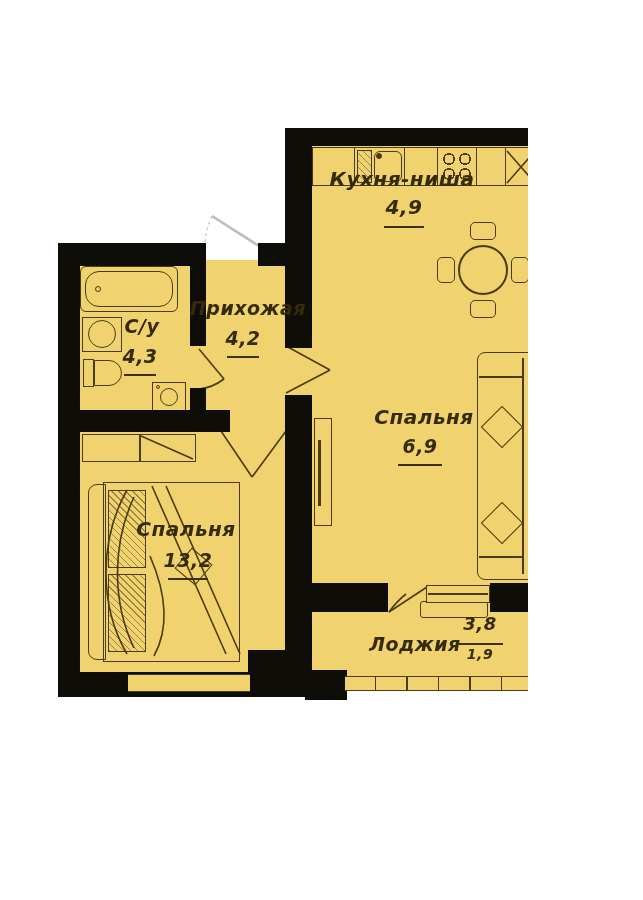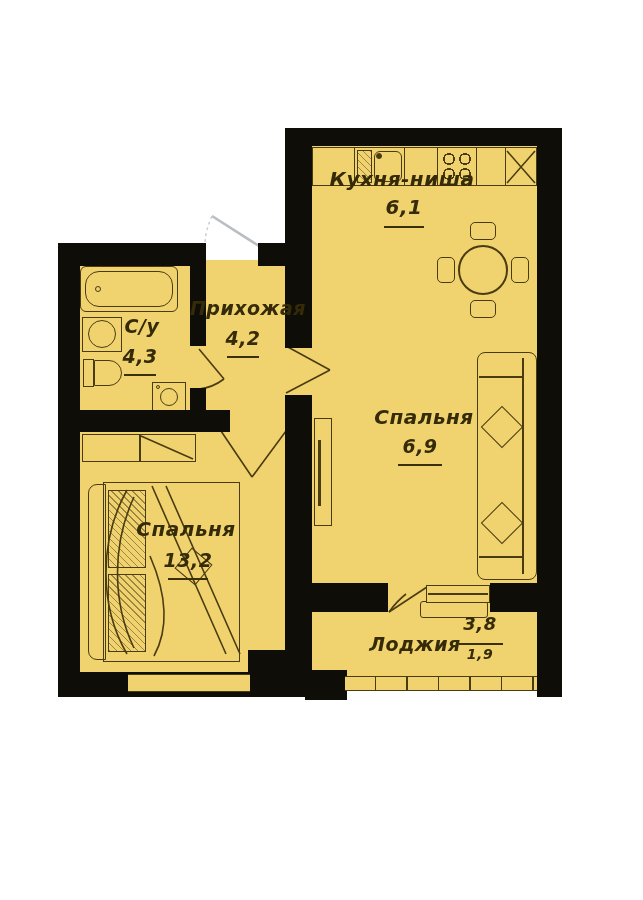--- a/index.html
+++ b/index.html
@@ -1,16 +1,16 @@
 <!DOCTYPE html>
 <html><head>
 <meta charset="utf-8">
 <style>
   html,body{margin:0;padding:0;background:#ffffff;}
-  #screen{position:relative;width:643px;height:900px;background:#ffffff;overflow:hidden;
+  #screen{position:relative;width:528px;height:900px;background:#ffffff;overflow:hidden;
           font-family:"DejaVu Sans",sans-serif;}
   .room{position:absolute;background:#f0d26e;}
   .wall{position:absolute;background:#0f0d08;z-index:30;}
   .furn{position:absolute;border:1.6px solid #4a3c12;background:#f0d26e;z-index:12;box-sizing:border-box;}
   .nofill{background:transparent;}
   .lineh{position:absolute;background:#4a3c12;height:1.6px;z-index:13;}
   .linev{position:absolute;background:#4a3c12;width:1.6px;z-index:13;}
   .lbl{position:absolute;z-index:40;color:#352b08;font-weight:bold;font-style:italic;
        text-align:center;letter-spacing:.5px;line-height:1.1;}
   .underline{position:absolute;background:#3a3008;height:2px;z-index:40;}
@@ -121,21 +121,21 @@
       <path d="M141,436 L193,459"></path>
       <path d="M507,151 L535,183 M535,151 L507,183"></path>
     </g>
     <g>
       <path d="M259,246 L212,216" stroke="#b9bec2" stroke-width="2.6" fill="none"></path>
       <path d="M212,216 Q205,231 205,245" stroke="#c9cdd0" stroke-width="1.4" stroke-dasharray="3,3" fill="none"></path>
     </g>
   </svg>
 
   <div class="lbl" style="left:302px;top:168px;width:200px;font-size:20px;">Кухня-ниша</div>
-  <div class="lbl" style="left:354px;top:196px;width:100px;font-size:20px;">6,1</div>
+  <div class="lbl" style="left:354px;top:196px;width:100px;font-size:20px;">4,9</div>
   <div class="underline" style="left:384px;top:226px;width:40px;"></div>
 
   <div class="lbl" style="left:168px;top:298px;width:160px;font-size:19px;">Прихожая</div>
   <div class="lbl" style="left:193px;top:328px;width:100px;font-size:19px;">4,2</div>
   <div class="underline" style="left:227px;top:356px;width:32px;"></div>
 
   <div class="lbl" style="left:92px;top:316px;width:100px;font-size:19px;">С/у</div>
   <div class="lbl" style="left:90px;top:346px;width:100px;font-size:19px;">4,3</div>
   <div class="underline" style="left:124px;top:374px;width:32px;"></div>
 

